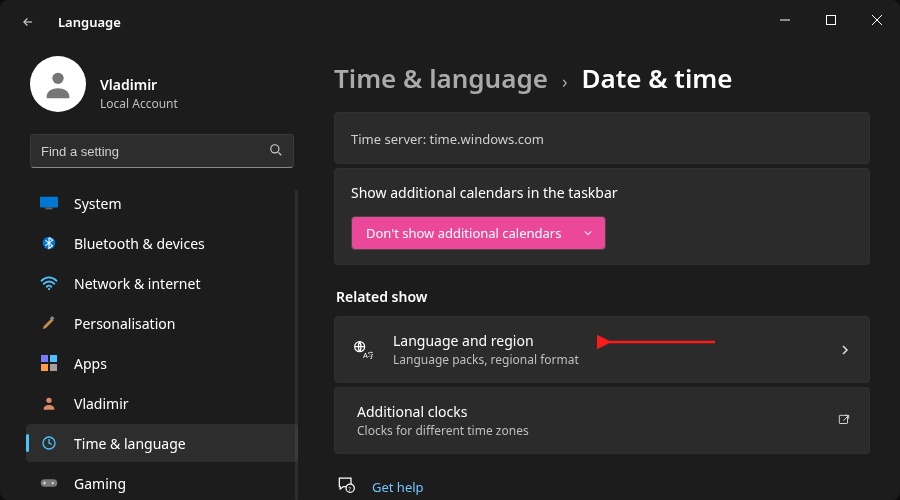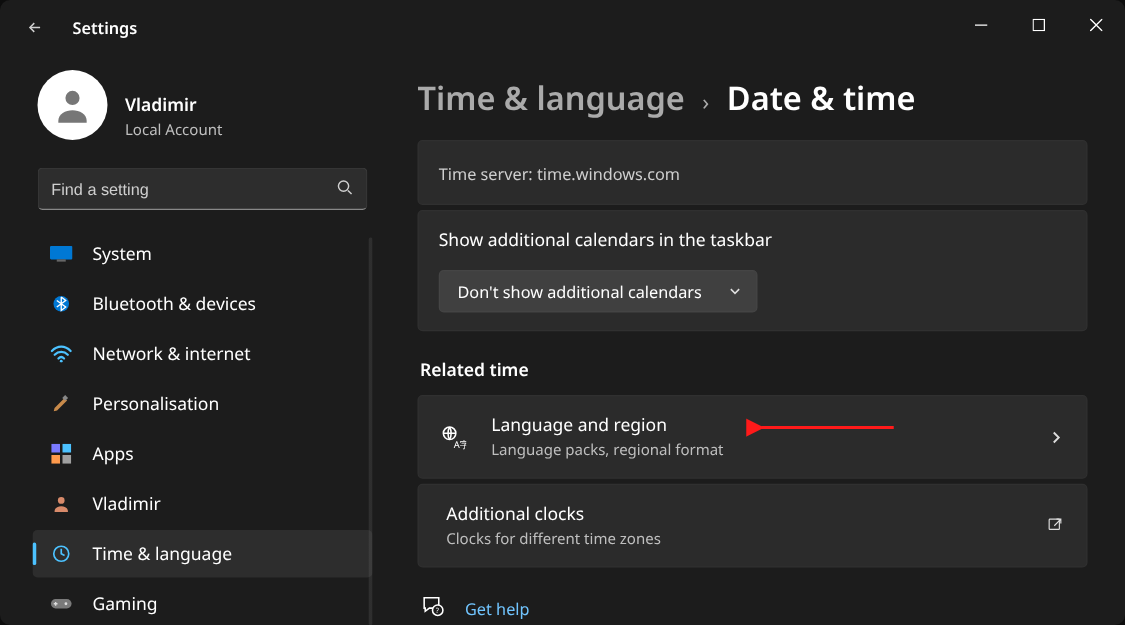--- a/index.html
+++ b/index.html
@@ -29,21 +29,21 @@
   .nav-ico { width: 18px; height: 18px; display: flex; align-items: center; justify-content: center; }
   .content { flex: 1; padding: 16px 30px 0 24px; overflow: hidden; }
   .crumb { display: flex; align-items: baseline; gap: 14px; margin-bottom: 16px; }
   .crumb .c1 { font-size: 26px; font-weight: 600; color: #aaa; }
   .crumb .sep { font-size: 18px; color: #aaa; }
   .crumb .c2 { font-size: 26px; font-weight: 600; color: #fff; }
   .card { background: #2b2b2b; border: 1px solid #303030; border-radius: 4px; margin-bottom: 4px; }
   .card-inner { padding: 14px 16px; }
   .subtle { font-size: 13px; color: #cfcfcf; }
   .rowlabel { font-size: 14px; color: #fff; margin-bottom: 14px; }
-  .dropdown { display: inline-flex; align-items: center; gap: 22px; background: #404040; border: 1px solid #454545; border-radius: 4px; padding: 7px 12px 7px 14px; font-size: 13px; cursor: pointer; }
+  .dropdown { display: inline-flex; align-items: center; gap: 22px; background: #ec4899; border: 1px solid #454545; border-radius: 4px; padding: 7px 12px 7px 14px; font-size: 13px; cursor: pointer; }
   .sectionhdr { font-size: 14px; font-weight: 600; margin: 22px 0 10px 2px; }
   .linkcard { background: #2b2b2b; border: 1px solid #303030; border-radius: 4px; display: flex; align-items: center; padding: 14px 18px; gap: 18px; cursor: pointer; margin-bottom: 4px; position: relative;}
   .linkcard .lico { width: 22px; display:flex; align-items:center; justify-content:flex-start; color:#fff; }
   .linkcard .ltxt .lt { font-size: 14px; }
   .linkcard .ltxt .ls { font-size: 12px; color: #bfbfbf; margin-top: 1px; }
   .linkcard .chev { margin-left: auto; color: #ddd; }
   .helprow { display:flex; align-items:center; gap:16px; padding: 16px 2px 4px; }
   .helprow a { color: #71c5ff; font-size: 13px; text-decoration: none; }
   .annot-arrow { position:absolute; left:262px; top:14px; }
   .annot-arrow svg { display:block; }
@@ -52,21 +52,21 @@
 <body>
 
 <div class="window">
   <div class="titlebar">
     <div class="back">
       <svg width="14" height="14" viewBox="0 0 24 24" fill="none" stroke="currentColor" stroke-width="2">
           <path d="M19 12H5"></path>
           <path d="M11 18l-6-6 6-6"></path>
         </svg>
     </div>
-    <div class="title">Settings</div>
+    <div class="title">Language</div>
     <div class="wincontrols">
       <div class="winbtn">
           <svg width="10" height="10" viewBox="0 0 10 10">
             <path d="M0 5h10" stroke="#fff" stroke-width="1"></path>
           </svg>
         </div>
       <div class="winbtn">
           <svg width="10" height="10" viewBox="0 0 10 10">
             <rect x="0.5" y="0.5" width="9" height="9" fill="none" stroke="#fff" stroke-width="1"></rect>
           </svg>
@@ -201,21 +201,21 @@
           <div class="rowlabel">Show additional calendars in the taskbar</div>
           <div class="dropdown">
             <span>Don't show additional calendars</span>
             <span><svg width="10" height="10" viewBox="0 0 12 12" fill="none" stroke="#ddd" stroke-width="1.5">
                   <path d="M2 4l4 4 4-4"></path>
                 </svg></span>
           </div>
         </div>
       </div>
 
-      <div class="sectionhdr">Related time</div>
+      <div class="sectionhdr">Related show</div>
 
       <div class="linkcard">
         <span class="lico">
           <svg width="20" height="20" viewBox="0 0 24 24" fill="none" stroke="#fff" stroke-width="1.5">
               <circle cx="8" cy="8" r="6"></circle>
               <path d="M2 8h12M8 2c2 3 2 9 0 12M8 2c-2 3-2 9 0 12"></path>
               <text x="12" y="22" font-size="9" fill="#fff" stroke="none">A字</text>
             </svg>
         </span>
         <div class="ltxt">

